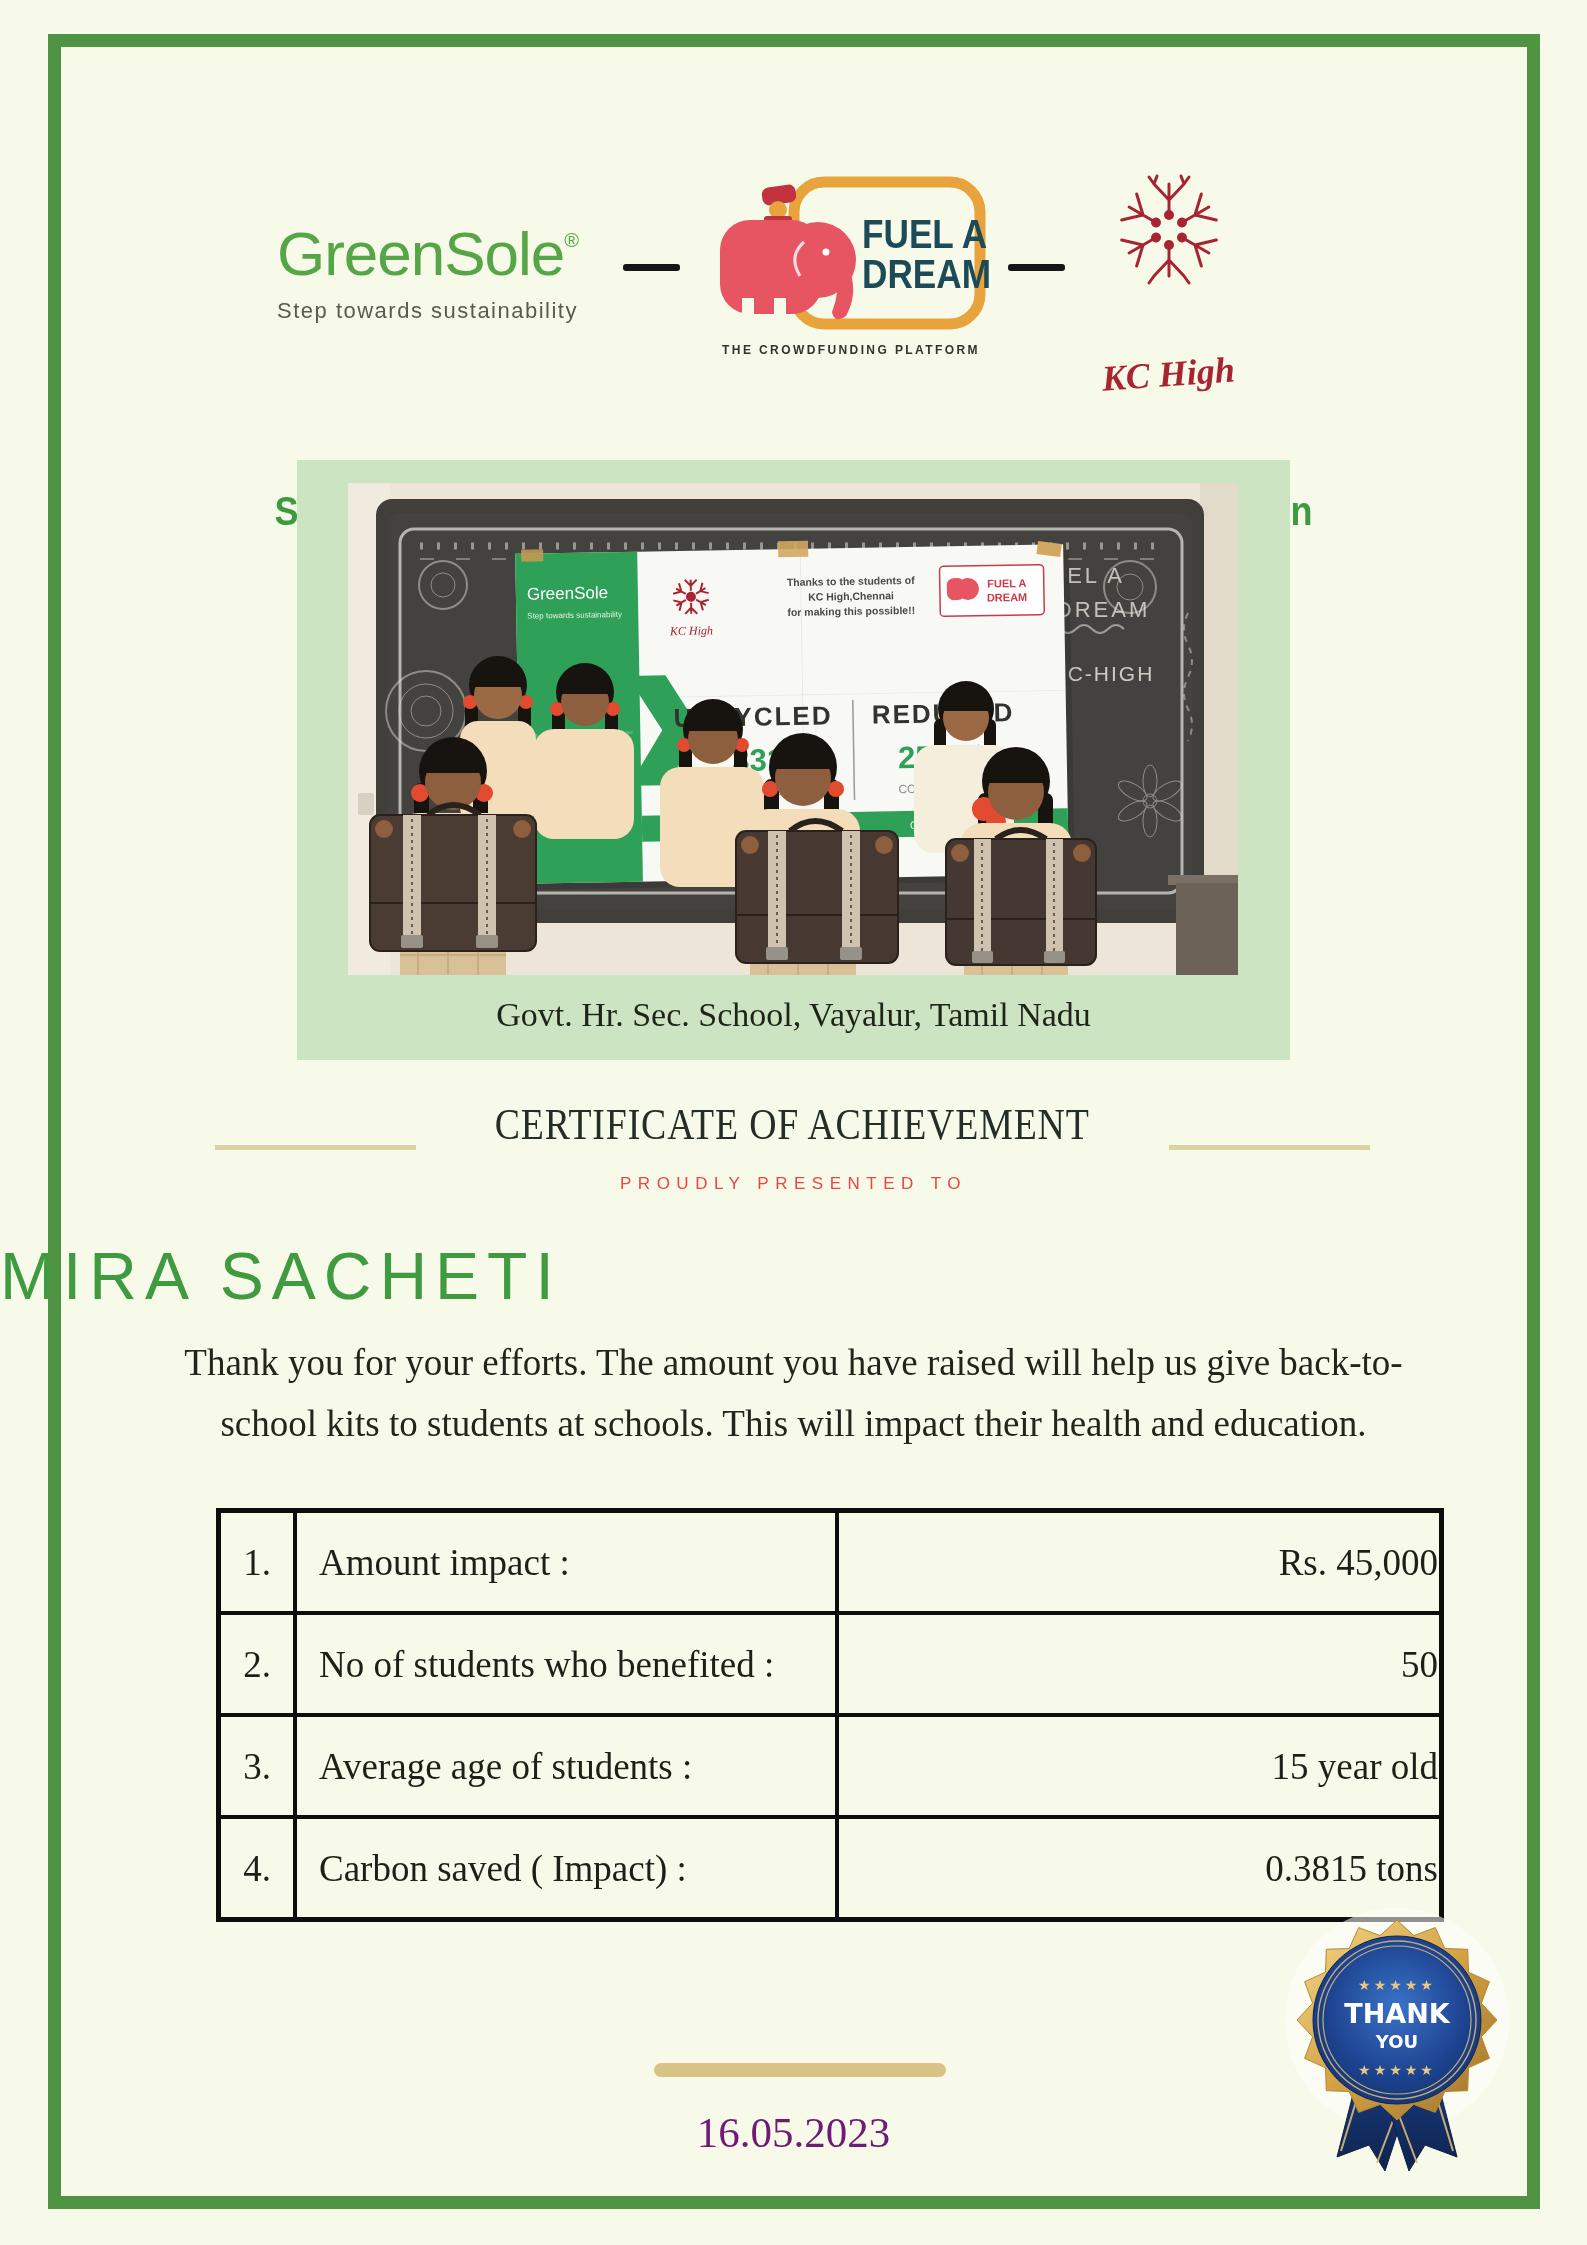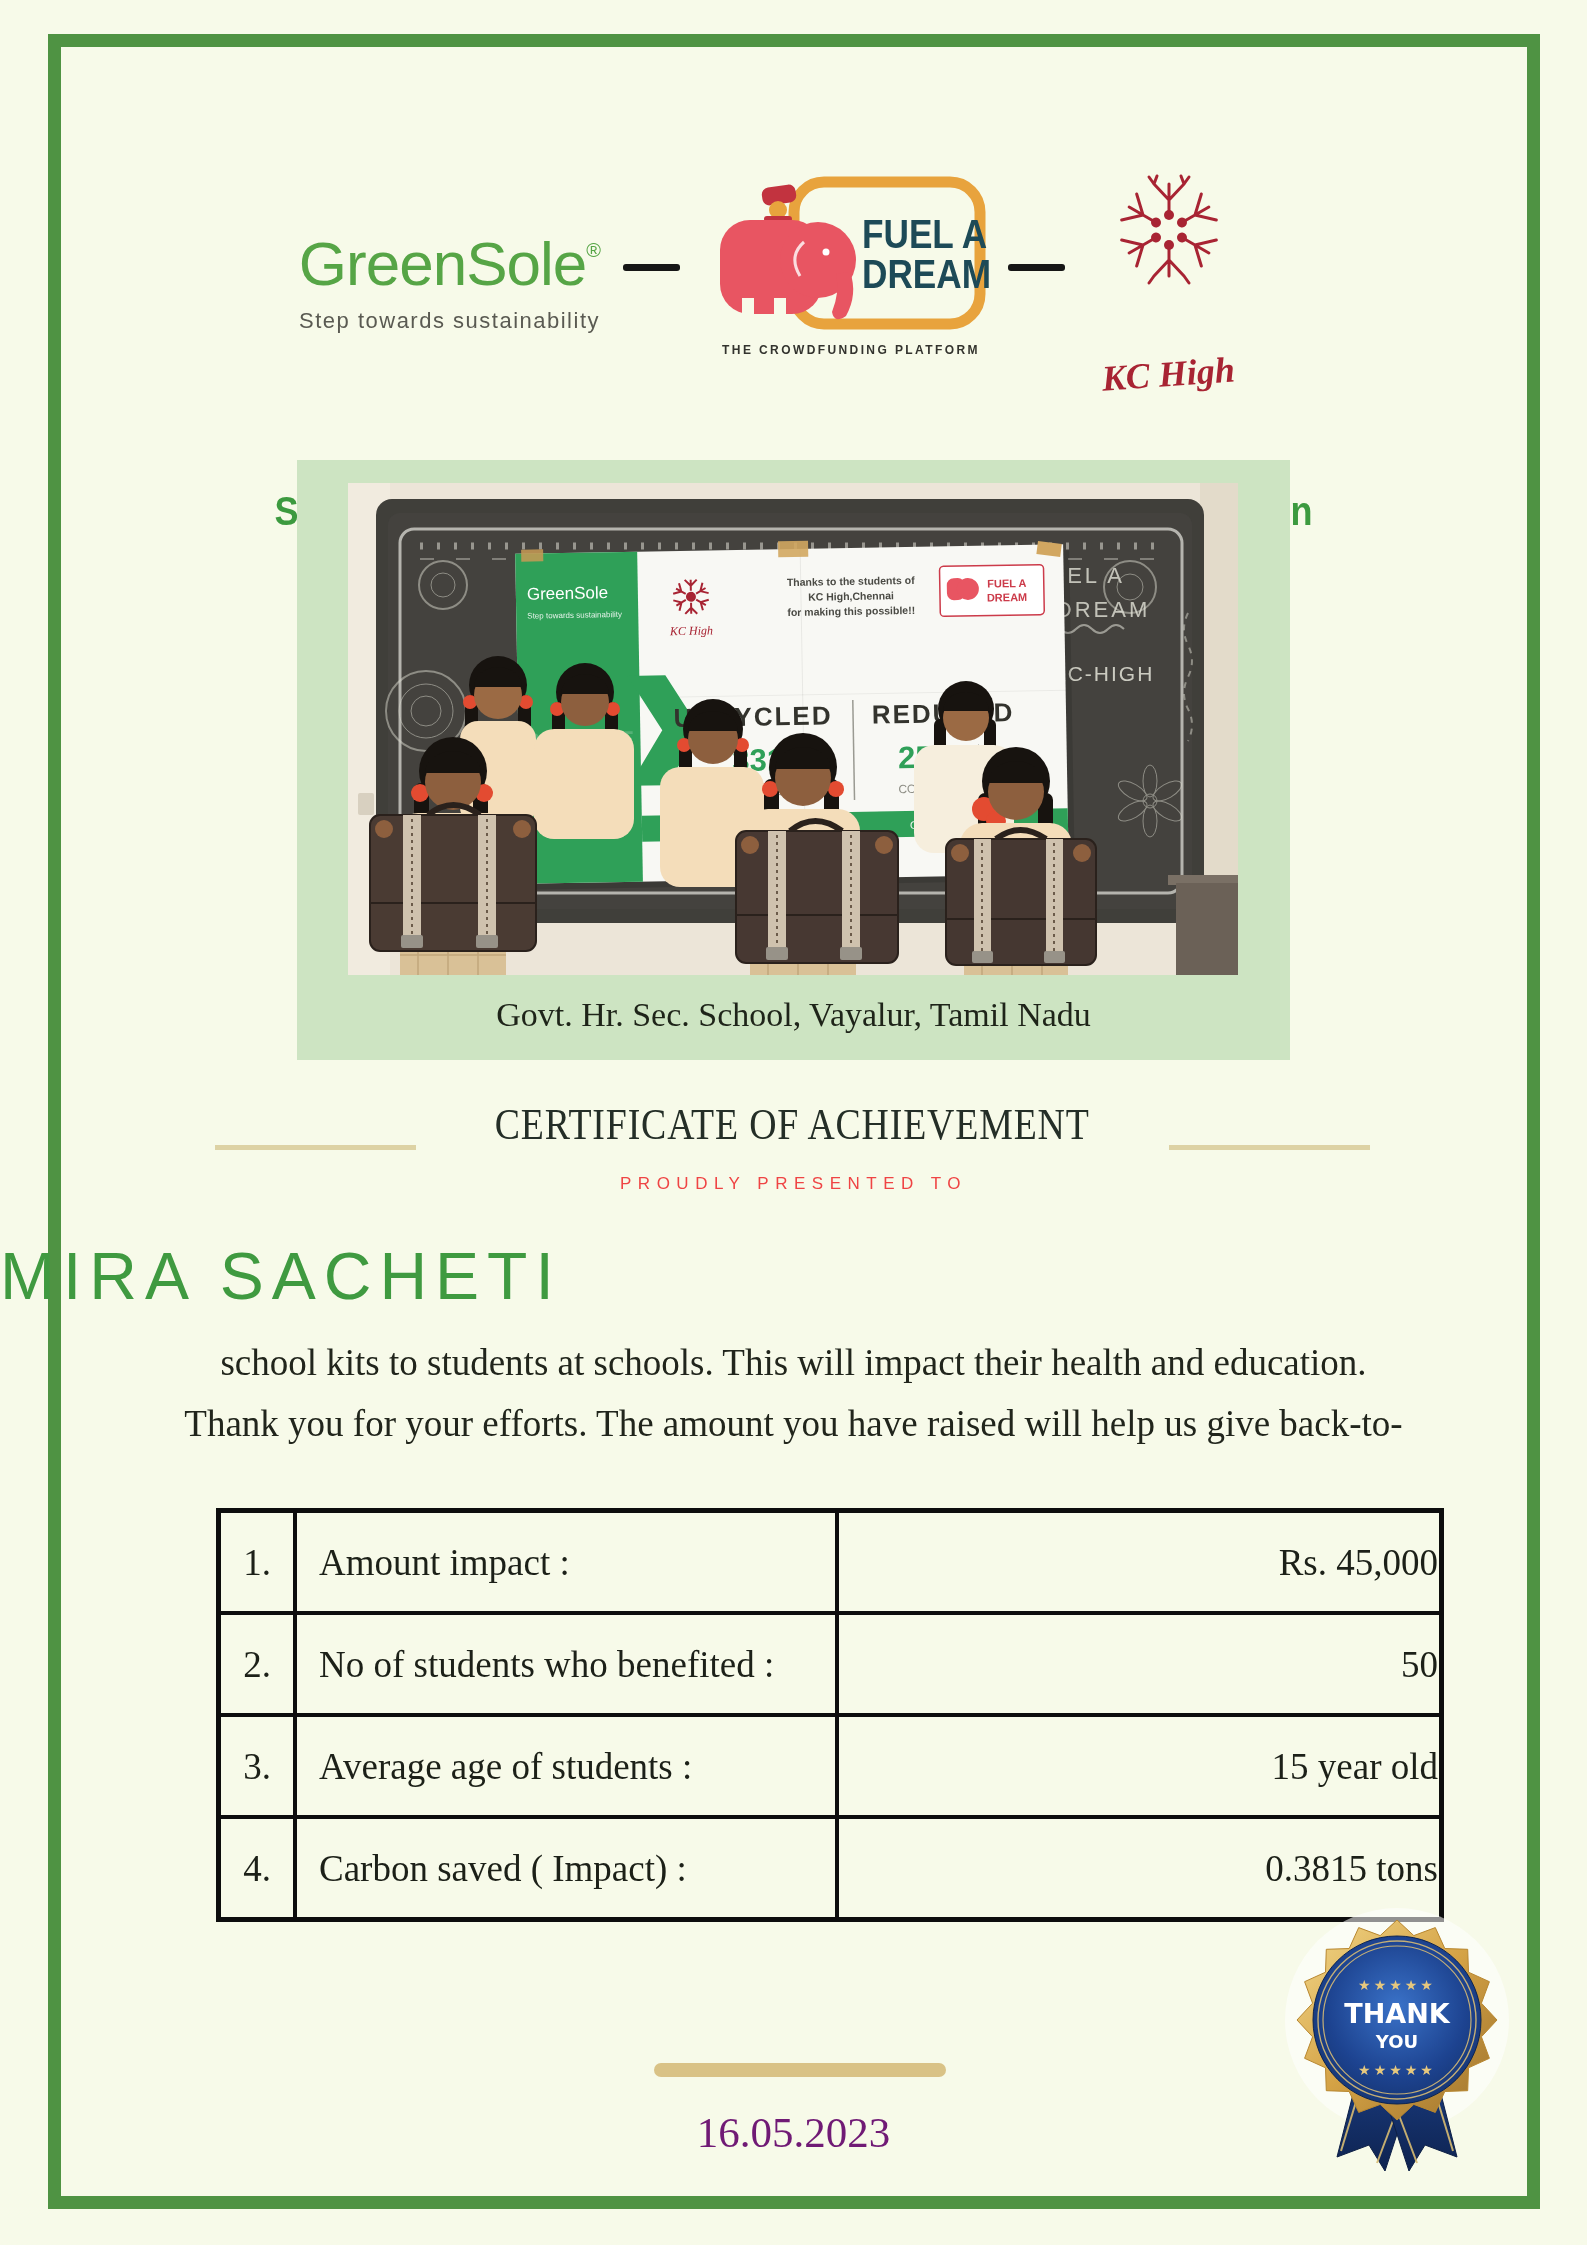--- a/index.html
+++ b/index.html
@@ -1,21 +1,21 @@
 <!DOCTYPE html>
 <html><head>
 <meta charset="utf-8">
 <style>
   html,body{margin:0;padding:0;background:#f7fae9;}
   body{position:relative;width:1587px;height:2245px;overflow:hidden;
        font-family:"Liberation Serif","DejaVu Serif",serif;color:#21251c;}
   .frame{position:absolute;left:48px;top:34px;right:47px;bottom:36px;
          border:13px solid #4f9343;pointer-events:none;}
   
-  .gs-block{position:absolute;left:255px;top:218px;width:345px;text-align:right;}
+  .gs-block{position:absolute;left:255px;top:208px;width:345px;text-align:center;}
   .gs-word{font-family:"Liberation Sans","DejaVu Sans",sans-serif;font-weight:400;
            font-size:62px;color:#56a546;letter-spacing:-1px;line-height:64px;}
   .gs-reg{font-size:20px;vertical-align:28px;color:#56a546;}
   .gs-tag{margin-top:12px;font-family:"Liberation Sans","DejaVu Sans",sans-serif;
           font-size:22px;color:#5a5a52;letter-spacing:1.5px;}
   .dash{position:absolute;height:7px;width:57px;background:#161616;border-radius:3px;top:264px;}
   .dash1{left:623px;} .dash2{left:1008px;}
   .fad-block{position:absolute;left:712px;top:172px;}
   .kc-block{position:absolute;left:1094px;top:138px;}
   
@@ -384,22 +384,22 @@
 <div class="cert-title-row">
   <div class="cert-line"></div>
   <div class="cert-title">CERTIFICATE OF ACHIEVEMENT</div>
   <div class="cert-line"></div>
 </div>
 
 <div class="presented">PROUDLY PRESENTED TO</div>
 <div class="recipient">MIRA SACHETI</div>
 
 <div class="message">
+  <div>Thank you for your efforts. The amount you have raised will help us give back-to-</div>
   <div>school kits to students at schools. This will impact their health and education.</div>
-  <div>Thank you for your efforts. The amount you have raised will help us give back-to-</div>
 </div>
 
 <table class="info-table">
   <tbody>
       <tr>
     <td class="td-num">1.</td>
     <td class="td-label">Amount impact :</td>
     <td class="td-value">Rs. 45,000</td>
   </tr>
   <tr>

